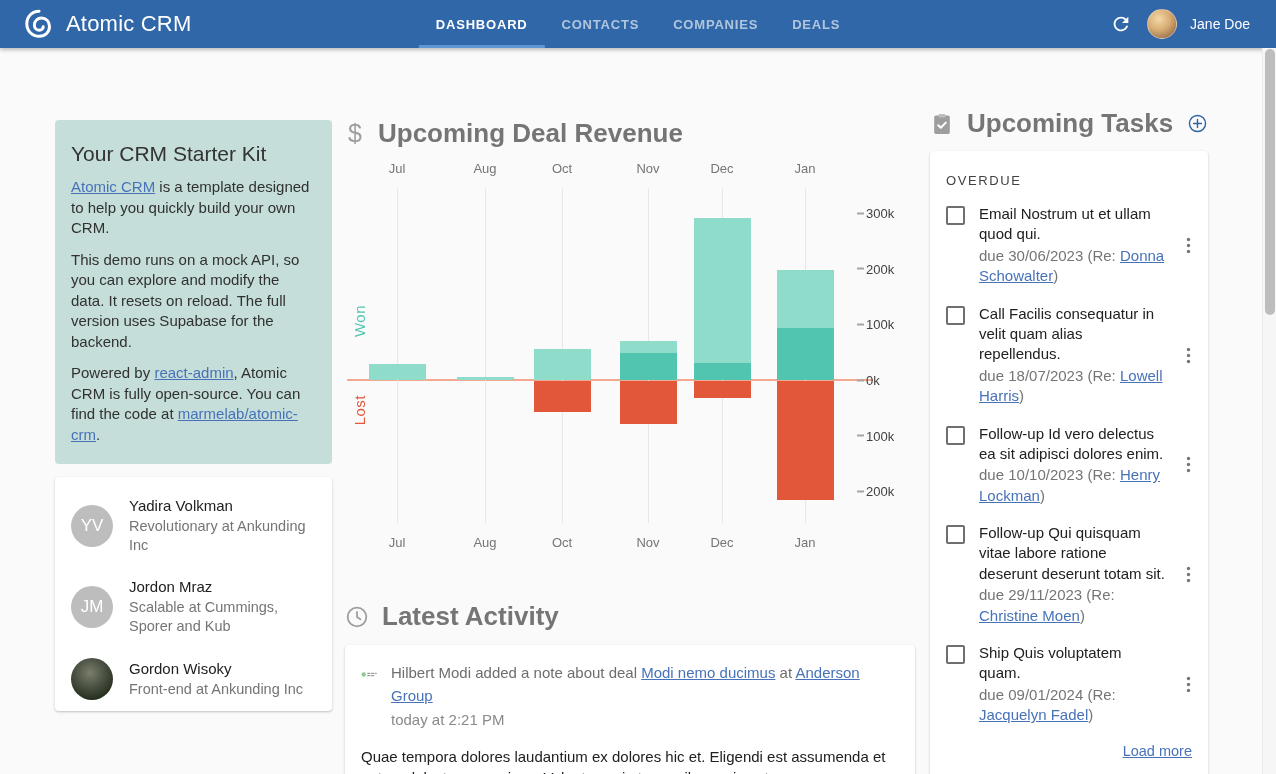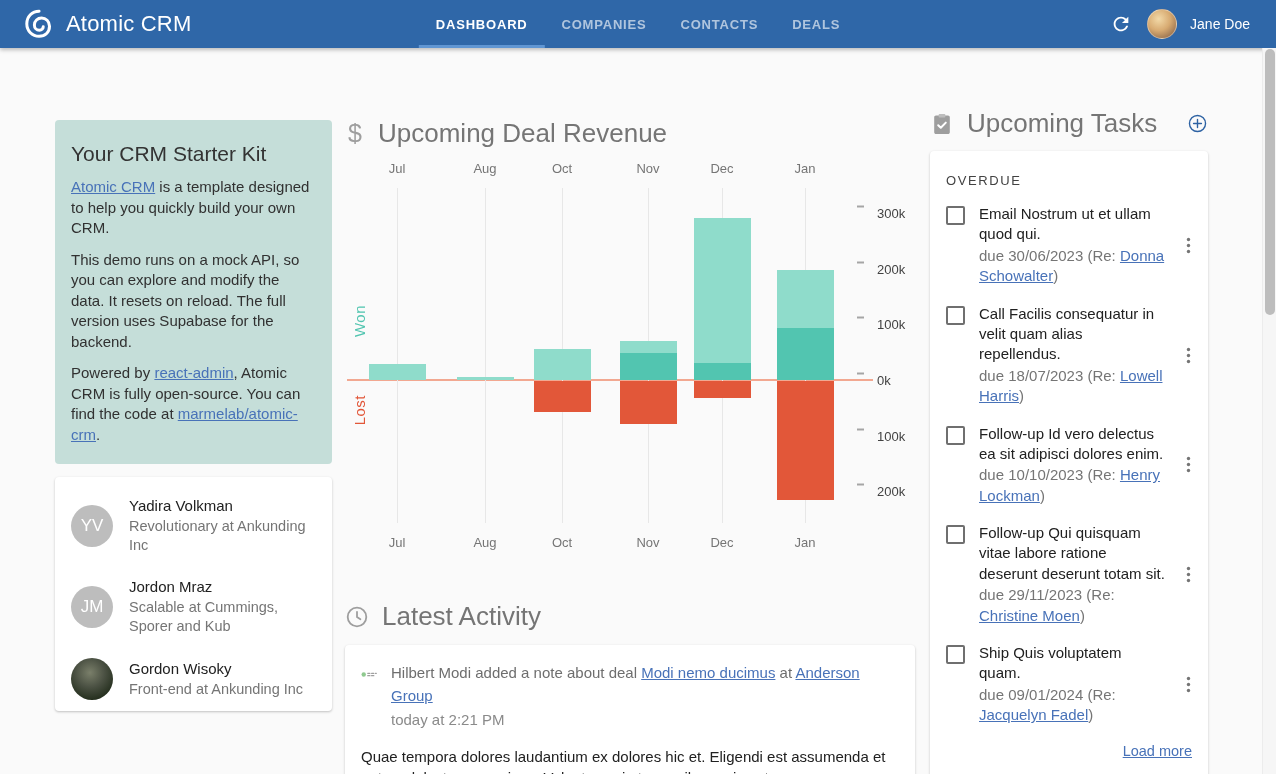--- a/index.html
+++ b/index.html
@@ -44,21 +44,21 @@
 
   .card { background:#fff; border-radius:4px; box-shadow:0 1px 3px rgba(0,0,0,.14), 0 1px 2px rgba(0,0,0,.10); }
 
   
   .starter { background:#c5ded9; border-radius:4px; padding:6px 16px 18px; color:#313131; }
   .starter h2 { font-size:21px; font-weight:400; color:#333; margin:16px 0 2px; }
   .starter p { font-size:15px; line-height:1.37; margin:11px 0 0; }
 
   
   .section-head { display:flex; align-items:center; gap:13px; color:#757575; }
-  .section-title { font-size:26px; font-weight:400; white-space:nowrap; }
+  .section-title { font-size:26px; font-weight:700; white-space:nowrap; }
   .section-title.sm { font-size:24px; }
   .add-btn { margin-left:auto; cursor:pointer; display:flex; margin-right:8px; }
 
   
   .hot-head { margin-top:46px; }
   .contacts-card { margin-top:13px; padding:9px 0 0; overflow:hidden; }
   .contact { display:flex; gap:16px; padding:10px 16px 11px; cursor:pointer;align-items:center; }
   .avatar {
     width:42px; height:42px; border-radius:50%; flex:none;
     background:#bdbdbd; color:#fff; display:flex; align-items:center; justify-content:center;
@@ -67,21 +67,21 @@
   .avatar.photo { background:radial-gradient(circle at 45% 35%, #7a7f6a 0%, #4c5244 40%, #26301f 75%, #161d12 100%); color:transparent; }
   .contact-name { font-size:15px; color:#212121; margin:1px 0 3px; }
   .contact-role { font-size:14.5px; color:#757575; line-height:1.35; }
 
   
   .chart-head { margin-top:10px; }
   .dollar-glyph { font-size:25px; color:#9e9e9e; width:20px; text-align:center; }
   .chart { position:relative; width:570px; height:430px; margin-top:4px; }
   .gridline { position:absolute; width:1px; top:35px; height:335px; background:#e7e7e7; }
   .xlabel { position:absolute; transform:translateX(-50%); font-size:13px; color:#757575; }
-  .ytick { position:absolute; left:512px; transform:translateY(-50%); display:flex; align-items:flex-start; gap:13px; }
+  .ytick { position:absolute; left:512px; transform:translateY(-50%); display:flex; align-items:center; gap:2px; }
   .tickdash { width:7px; height:2px; background:#a5a5a5; }
   .ticktext { font-size:13px; color:#424242; }
   .bar-seg { position:absolute; }
   .zero-line { position:absolute; left:2px; width:526px; height:2px; }
   .axis-rot { position:absolute; writing-mode:vertical-rl; transform:rotate(180deg); font-size:15px; letter-spacing:.5px; }
 
   
   .activity-head { margin-top:18px; }
   .activity-card { margin-top:13px; padding:16px 16px 10px; }
   .act-item-head { display:flex; gap:13px; }
@@ -113,22 +113,22 @@
     <span style="display:flex;">
       <svg width="32" height="32" viewBox="0 0 30 30">
         <path d="M16 3 C 9.5 3 4.5 8 4.5 14.8 C 4.5 21.6 9.6 26.5 16 26.5 C 21.8 26.5 25.8 22.6 25.8 17.2 C 25.8 12.4 22.3 9.4 18.4 9.4 C 14.6 9.4 11.6 12.2 11.6 15.9 C 11.6 18.9 13.7 20.9 16.3 20.9 C 18.4 20.9 19.9 19.4 19.9 17.5" fill="none" stroke="#ffffff" stroke-width="2.8" stroke-linecap="round"></path>
       </svg>
     </span>
     <span class="app-title">Atomic CRM</span>
   </div>
 
   <nav class="main-nav">
       <div class="tab active">DASHBOARD</div>
+      <div class="tab">CONTACTS</div>
       <div class="tab">COMPANIES</div>
-      <div class="tab">CONTACTS</div>
       <div class="tab">DEALS</div>
     </nav>
 
   <div class="header-right">
     <span class="refresh-btn">
       <svg width="22" height="22" viewBox="0 0 24 24">
         <path d="M17.65 6.35C16.2 4.9 14.21 4 12 4c-4.42 0-7.99 3.58-7.99 8s3.57 8 7.99 8c3.73 0 6.84-2.55 7.73-6h-2.08c-.82 2.33-3.04 4-5.65 4-3.31 0-6-2.69-6-6s2.69-6 6-6c1.66 0 3.14.69 4.22 1.78L13 11h7V4l-2.35 2.35z" fill="#ffffff"></path>
       </svg>
     </span>
     <span class="avatar-sm"></span>

